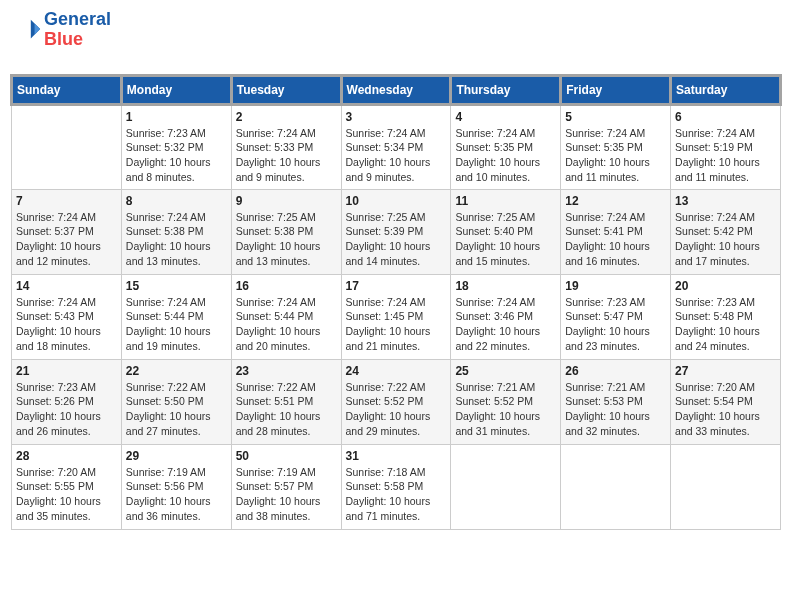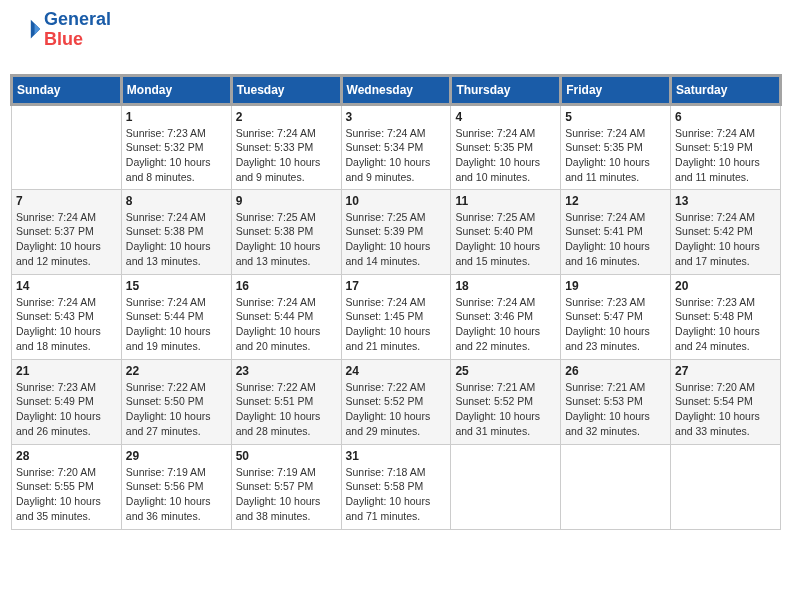--- a/index.html
+++ b/index.html
@@ -242,21 +242,21 @@
         <div class="day-num">20</div>
         <div class="day-detail">Sunrise: 7:23 AM</div>
         <div class="day-detail">Sunset: 5:48 PM</div>
         <div class="day-detail">Daylight: 10 hours and 24 minutes.</div>
       </td>
       </tr>
       <tr>
         <td>
         <div class="day-num">21</div>
         <div class="day-detail">Sunrise: 7:23 AM</div>
-        <div class="day-detail">Sunset: 5:49 PM</div>
+        <div class="day-detail">Sunset: 5:26 PM</div>
         <div class="day-detail">Daylight: 10 hours and 26 minutes.</div>
       </td>
         <td>
         <div class="day-num">22</div>
         <div class="day-detail">Sunrise: 7:22 AM</div>
         <div class="day-detail">Sunset: 5:50 PM</div>
         <div class="day-detail">Daylight: 10 hours and 27 minutes.</div>
       </td>
         <td>
         <div class="day-num">23</div>

